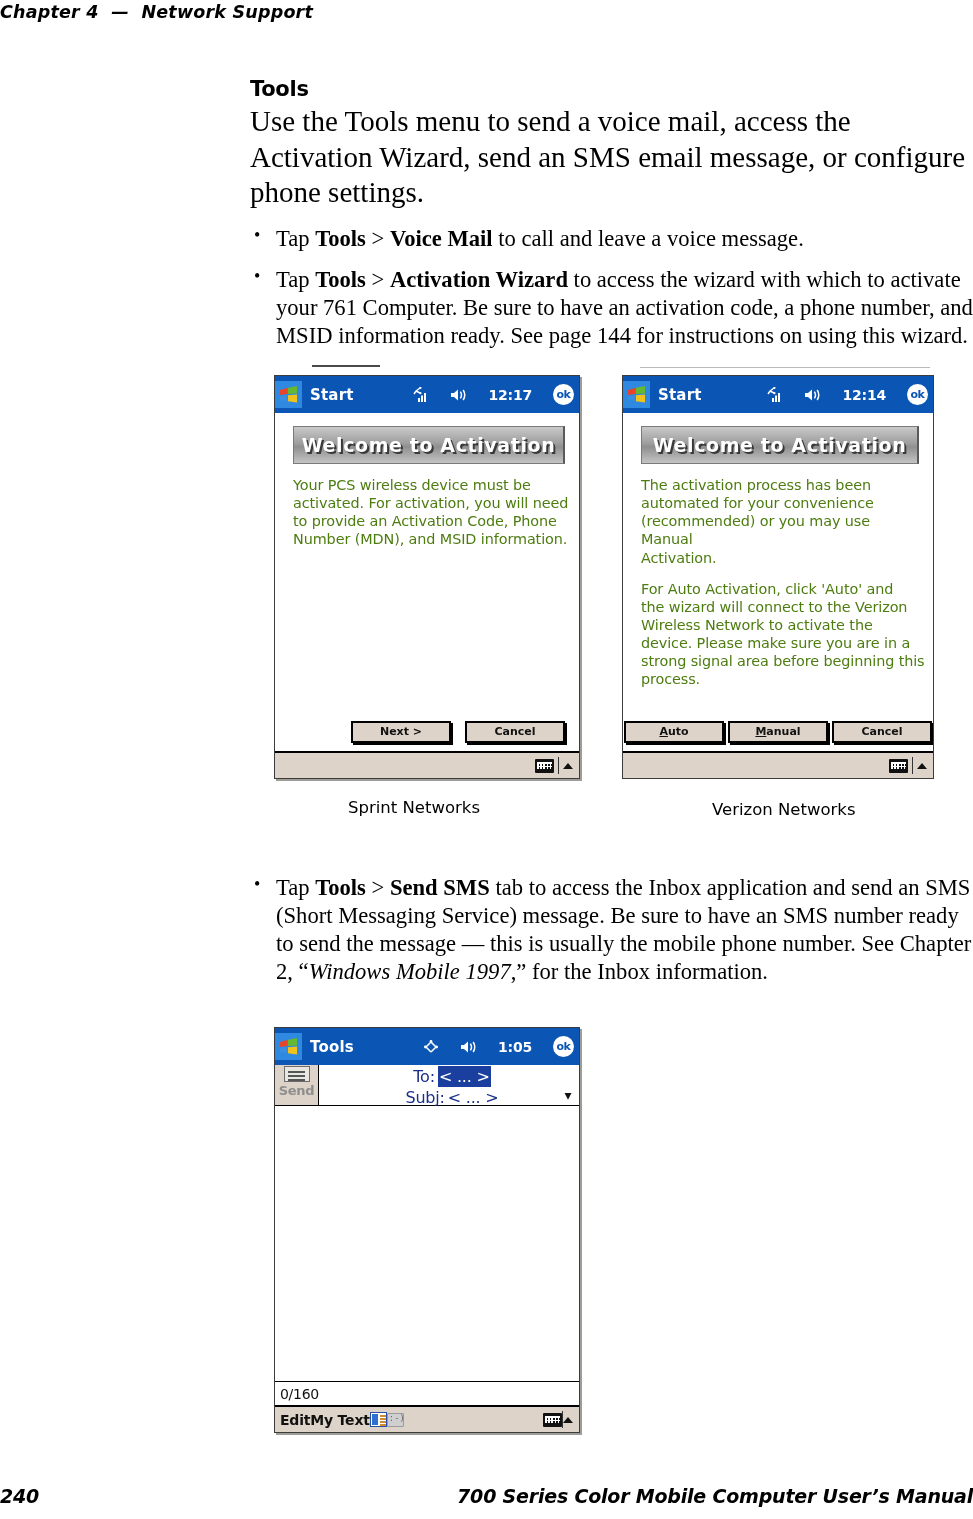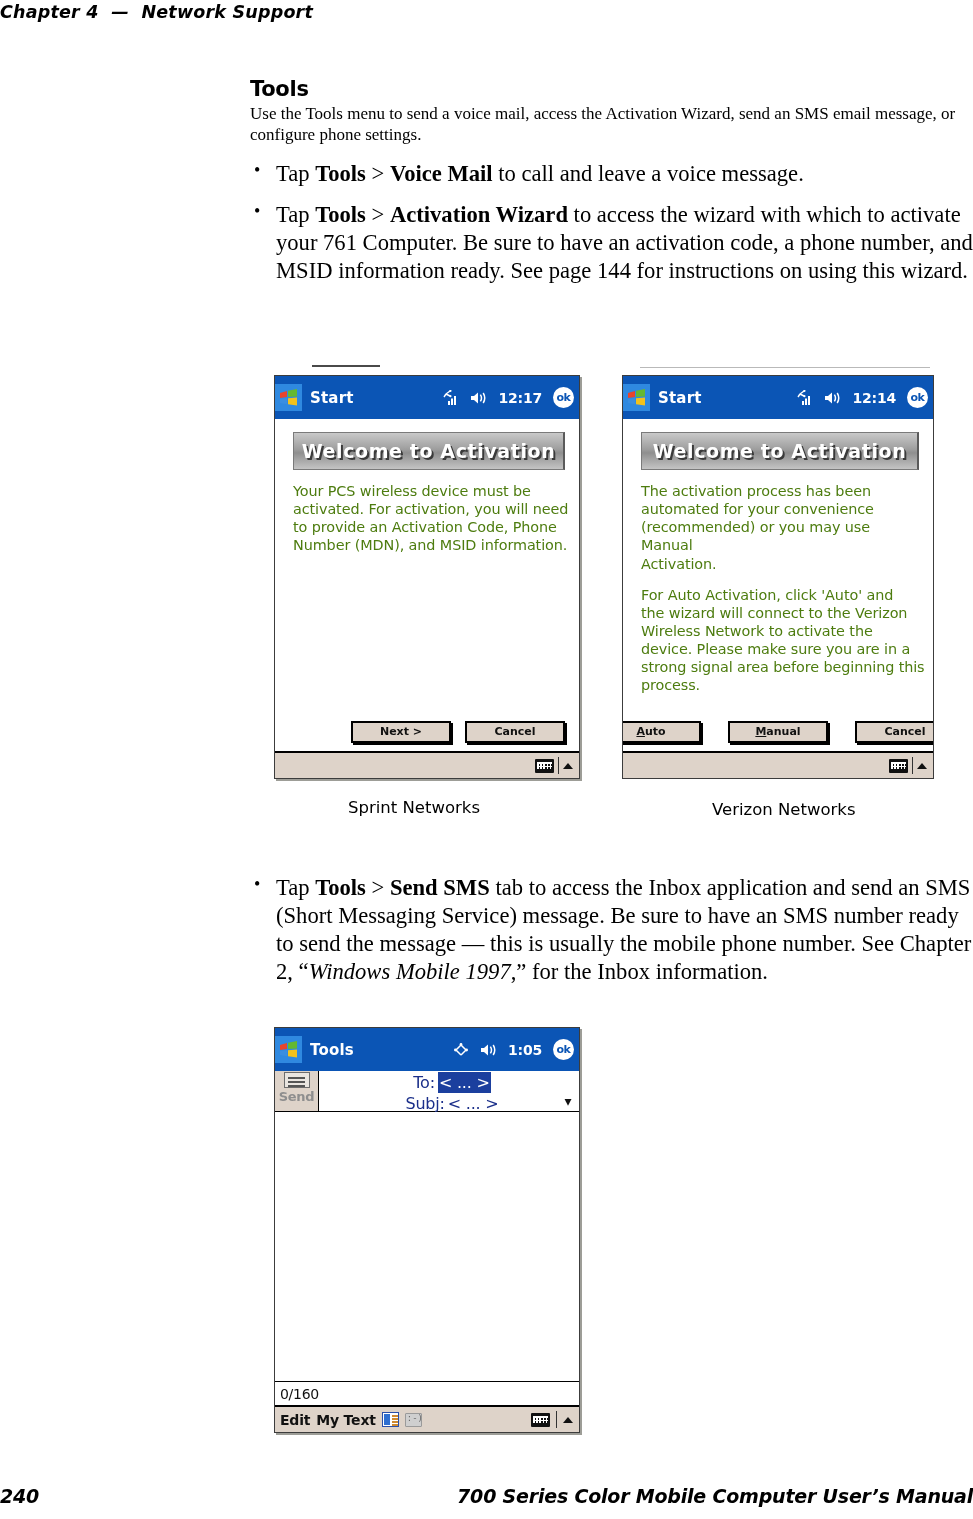--- a/index.html
+++ b/index.html
@@ -41,21 +41,21 @@
   h2.sec-title {
     font-family: "DejaVu Sans", sans-serif;
     font-weight: bold;
     font-size: 21px;
     letter-spacing: -0.3px;
     margin: 0 0 4px 0;
     line-height: 1.05;
   }
 
   p.body {
-    font-size: 17px;
+    font-size: 29px;
     line-height: 1.23;
     margin: 0 1px 14px 0;
     text-align: left;
   }
 
   ul.bullets {
     list-style: none;
     margin: 0;
     padding: 0;
   }
@@ -102,21 +102,21 @@
     position: absolute;
     inset: 0;
     display: flex;
     flex-direction: column;
     box-sizing: border-box;
     border: 1px solid #3c3c3c;
   }
 
   
   .titlebar {
-    height: 43px;
+    height: 37px;
     background: #0b55b5;
     display: flex;
     align-items: center;
     flex: 0 0 auto;
     position: relative;
   }
   .startbtn {
     width: 27px; height: 27px;
     background: #2f89e0;
     display: flex; align-items: center; justify-content: center;
@@ -127,21 +127,21 @@
     color: #ffffff;
     font-size: 15px;
     font-weight: bold;
     margin-left: 8px;
     letter-spacing: 0.2px;
   }
   .tb-right {
     margin-left: auto;
     display: flex;
     align-items: center;
-    gap: 11px;
+    gap: 21px;
     padding-right: 5px;
   }
   .tb-time {
     color: #ffffff;
     font-size: 14px;
     font-weight: bold;
     letter-spacing: -0.2px;
   }
   .okbtn {
     width: 21px; height: 21px;
@@ -195,21 +195,21 @@
   
   .btnrow {
     position: absolute;
     left: 0; right: 0;
     bottom: 8px;
     display: flex;
     justify-content: flex-end;
     gap: 14px;
     padding-right: 14px;
   }
-  .btnrow.center { justify-content: center; gap: 27px; padding-right: 0; }
+  .btnrow.center { justify-content: center; gap: 4px; padding-right: 0; }
   .pbtn {
     background: #ded3c9;
     border: 2px solid #000000;
     box-shadow: 2px 2px 0 #000000;
     padding: 2px 12px 3px 12px;
     font-size: 11px;
     font-weight: bold;
     color: #111111;
     min-width: 72px;
     text-align: center;
@@ -343,21 +343,20 @@
     letter-spacing: -0.3px;
     color: #111111;
   }
   .menubar {
     flex: 0 0 auto;
     height: 25px;
     background: #ded3c9;
     display: flex;
     align-items: center;
     padding: 0 6px 0 5px;
-    gap: 6px;
   }
   .menu-item {
     font-size: 14px;
     font-weight: bold;
     color: #111111;
     letter-spacing: -0.2px;
   }
   .mi-icon-a {
     width: 17px; height: 15px;
     background: #ffffff;

